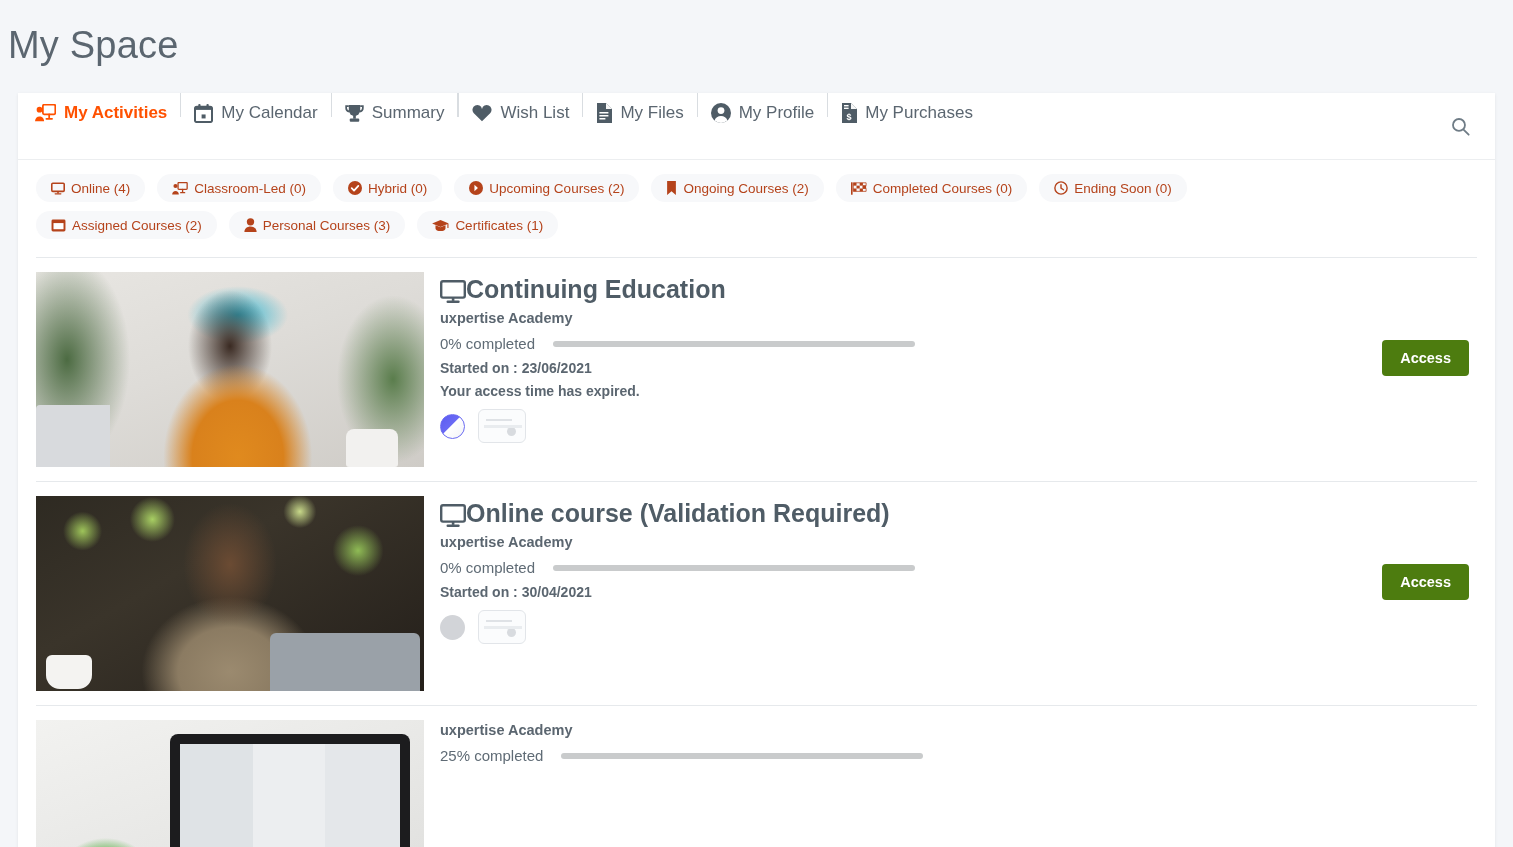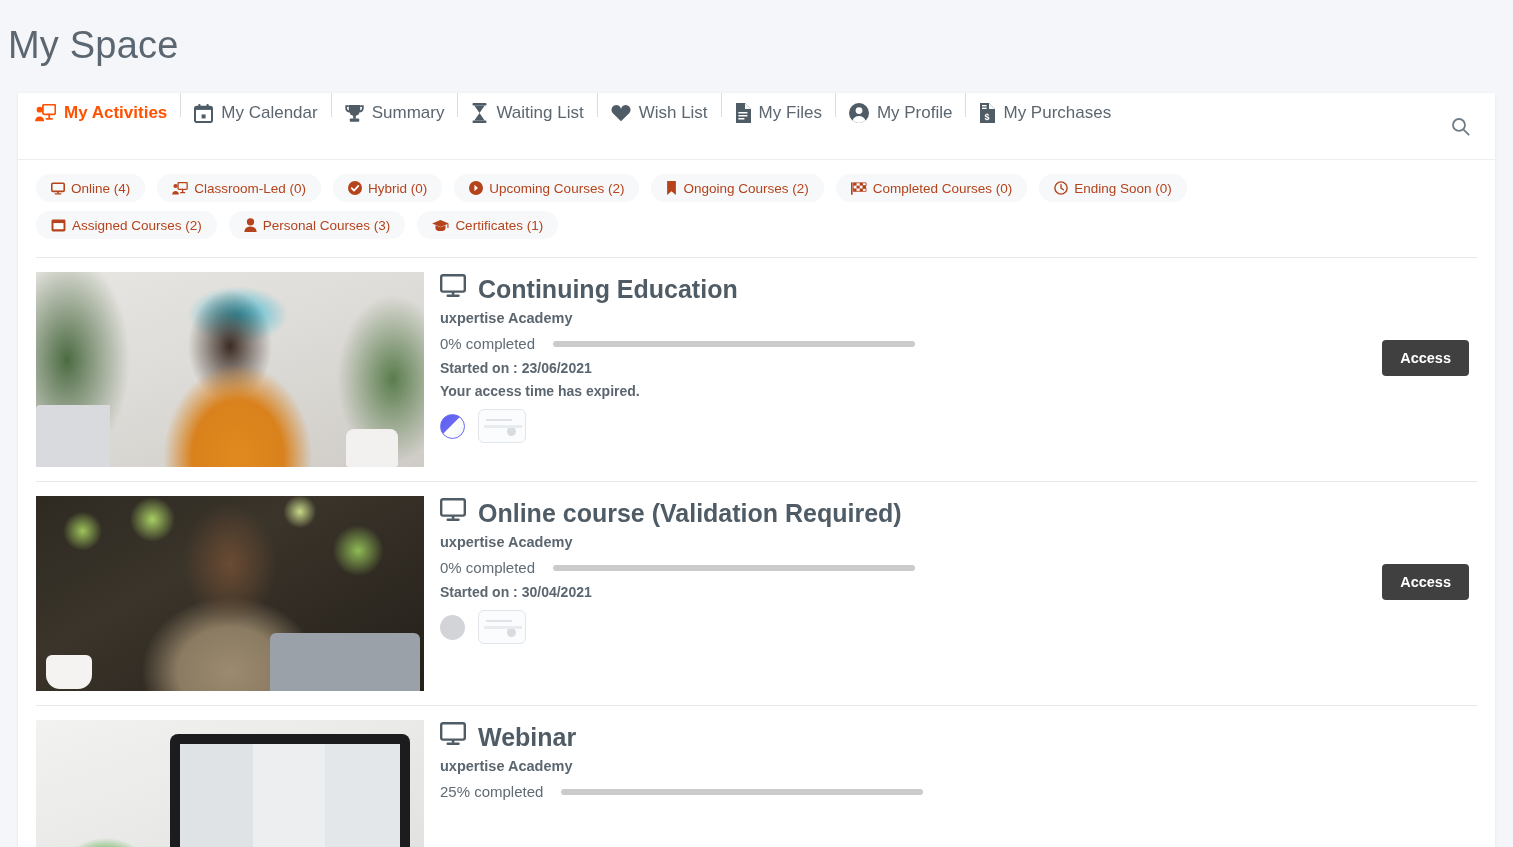--- a/index.html
+++ b/index.html
@@ -133,22 +133,21 @@
   .thumb .ph { position: absolute; }
 
   .course-info {
     flex: 1;
     padding-left: 16px;
     padding-top: 2px;
     min-width: 0;
   }
   .course-title {
     display: flex;
-    align-items: flex-start;
-    gap: 12px;
+    align-items: flex-end;
     margin: 0 0 6px 0;
   }
   .course-title .monitor-icon { color: #4f5c66; display: flex; align-items: center; }
   .course-title .title-text {
     font-size: 25px;
     font-weight: 700;
     color: #4f5c66;
     line-height: 30px;
   }
   .org {
@@ -234,21 +233,21 @@
     right: 9px; bottom: 6px;
     width: 9px; height: 9px;
     border-radius: 50%;
     background: #d8dbdf;
   }
 
   .access-btn {
     position: absolute;
     right: 26px;
     top: 82px;
-    background: #404040;
+    background: #4d7c0f;
     color: #ffffff;
     font-size: 14.5px;
     font-weight: 700;
     border: none;
     border-radius: 4px;
     padding: 10px 18px;
     cursor: pointer;
     font-family: "Liberation Sans", sans-serif;
   }
 
@@ -302,30 +301,20 @@
             <path d="M4 1h12v5.5a6 6 0 0 1-12 0z"></path>
             <path d="M4 2.2H1.2v2.1c0 2.1 1.5 3.5 3.3 3.7M16 2.2h2.8v2.1c0 2.1-1.5 3.5-3.3 3.7" fill="none" stroke="currentColor" stroke-width="1.8"></path>
             <rect x="8.6" y="11.5" width="2.8" height="4"></rect>
             <rect x="5" y="15.2" width="10" height="3.4" rx="1"></rect>
           </svg>
         </span>
         <span class="tab-label">Summary</span>
       </div>
       <div class="tab-sep"></div>
 
-      <div class="tab">
-        <span class="tab-icon">
-          <svg width="17" height="20" viewBox="0 0 16 20" fill="currentColor">
-            <rect x="1" y="0" width="14" height="2.6" rx="1"></rect>
-            <rect x="1" y="17.4" width="14" height="2.6" rx="1"></rect>
-            <path d="M2.8 2.6h10.4L8 10 13.2 17.4H2.8L8 10z"></path>
-          </svg>
-        </span>
-        <span class="tab-label">Waiting List</span>
-      </div>
       <div class="tab-sep"></div>
 
       <div class="tab">
         <span class="tab-icon">
           <svg width="20" height="18" viewBox="0 0 20 18" fill="currentColor">
             <path d="M10 17.2 1.6 8.9a4.8 4.8 0 1 1 8.4-4 4.8 4.8 0 1 1 8.4 4z"></path>
           </svg>
         </span>
         <span class="tab-label">Wish List</span>
       </div>
@@ -586,30 +575,20 @@
       <div class="thumb" style="background:
              radial-gradient(ellipse 70px 60px at 18% 82%, #4a9e3a 0%, #57ac42 40%, rgba(87,172,66,0) 70%),
              linear-gradient(160deg, #f2f2f0 0%, #e8e8e6 50%, #dededc 100%);">
         <div class="ph" style="right:14px;top:14px;width:240px;height:200px;background:#1c1c1e;border-radius:8px 8px 0 0;"></div>
         <div class="ph" style="right:24px;top:24px;width:220px;height:180px;background:
              linear-gradient(90deg,#dfe3e6 0 33%, #eceef0 33% 66%, #e4e7ea 66% 100%);"></div>
 
       </div>
 
       <div class="course-info">
-        <div class="course-title">
-          <span class="monitor-icon">
-            <svg width="26" height="24" viewBox="0 0 26 24" fill="currentColor">
-              <rect x="1.2" y="1.2" width="23.6" height="16.4" rx="1.8" fill="none" stroke="currentColor" stroke-width="2.4"></rect>
-              <rect x="11.8" y="17.6" width="2.6" height="3.3"></rect>
-              <rect x="6.5" y="20.6" width="13.2" height="2.4" rx="1.2"></rect>
-            </svg>
-          </span>
-          <span class="title-text">Webinar</span>
-        </div>
         <div class="org">uxpertise Academy</div>
         <div class="progress-line">
           <span class="progress-label">25% completed</span>
           <span class="progress-track">
             <span class="progress-fill" style="width: 25%;"></span>
           </span>
         </div>
       </div>
     </div>
 

